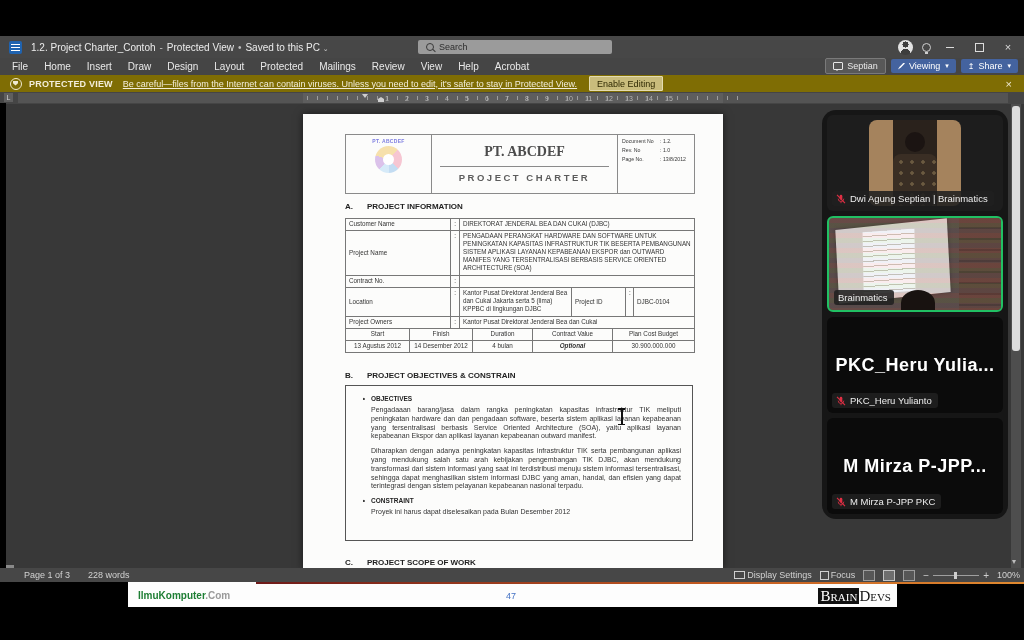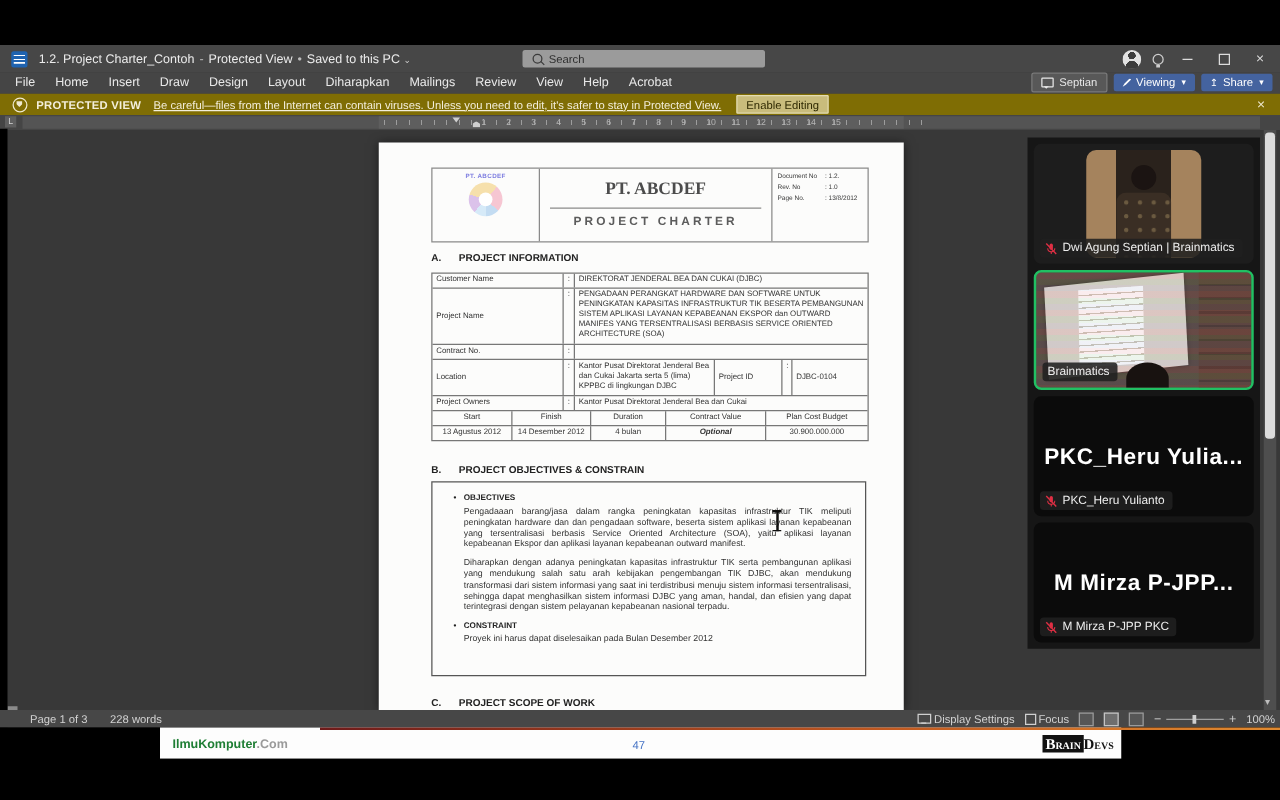--- a/index.html
+++ b/index.html
@@ -140,21 +140,21 @@
   .zsign{font-size:10px;color:#cfcfcf;}
 
   
   #vscroll{left:1011px;top:68px;width:10px;height:464px;background:#4e4e4e;}
   #vthumb{position:absolute;left:1px;top:2px;width:8px;height:245px;background:#dcdcdc;border-radius:3px;}
   #vdown{position:absolute;left:1px;bottom:2px;color:#bdbdbd;font-size:8px;}
   #hscroll-btn{left:6px;top:529px;width:8px;height:8px;background:#8a8a8a;}
   #left-black{left:0;top:67px;width:6px;height:479px;background:#000;}
 
   
-  #meeting{left:822px;top:110px;width:186px;height:409px;background:#161616;border-radius:0;padding:5px;box-sizing:border-box;}
+  #meeting{left:822px;top:110px;width:186px;height:409px;background:#161616;border-radius:14px;padding:5px;box-sizing:border-box;}
   .tile{position:relative;width:176px;height:96px;background:#0b0b0b;border-radius:6px;margin-bottom:5px;overflow:hidden;}
   .tile:last-child{margin-bottom:0;}
   .namepill{position:absolute;left:5px;bottom:5px;display:flex;align-items:center;gap:4px;
      background:rgba(32,32,32,.88);border-radius:3px;padding:2px 6px 2px 4px;color:#ededed;font-size:9.5px;white-space:nowrap;}
   .micoff{width:10px;height:10px;flex:0 0 auto;}
   .bigname{position:absolute;inset:0;display:flex;align-items:center;justify-content:center;
      color:#fff;font-weight:bold;font-size:18px;letter-spacing:.5px;white-space:nowrap;}
   
   #tile1{background:#1d1d1d;}
   .photo{position:absolute;left:42px;top:5px;width:92px;height:86px;border-radius:8px;overflow:hidden;
@@ -177,21 +177,21 @@
   
   #footer{left:0;top:582px;width:1024px;height:25px;background:#000;}
   #footer-white{position:absolute;left:128px;top:0;width:769px;height:25px;background:#fdfdfd;}
   #footer-line{position:absolute;left:128px;top:0;width:769px;height:2px;
      background:linear-gradient(90deg,#6e1a1a,#c35a20 60%,#e08a30);}
   #brand-left{position:absolute;left:10px;top:8px;font-size:10px;font-weight:bold;}
   #brand-left .g{color:#1e7e34;}
   #brand-left .c{color:#9a9a9a;}
   #page-num{position:absolute;left:378px;top:9px;font-size:9px;color:#4472c4;}
   #brand-right{position:absolute;right:6px;top:6px;font-family:"Liberation Serif",serif;
-     font-variant:small-caps;font-weight:bold;font-size:12px;}
+     font-variant:small-caps;font-weight:normal;font-size:15px;}
   #brand-right .w{background:#111;color:#fff;padding:0 2px;}
   #brand-right .b{color:#111;}
 </style>
 </head>
 <body>
 
 <div id="stage">
 
   <div class="abs" style="left:0;top:0;width:1024px;height:36px;background:#000;"></div>
 
@@ -220,21 +220,21 @@
       <div class="winbtn">×</div>
     </div>
 
     <div class="abs" id="tabrow">
       <span class="rtab">File</span>
       <span class="rtab">Home</span>
       <span class="rtab">Insert</span>
       <span class="rtab">Draw</span>
       <span class="rtab">Design</span>
       <span class="rtab">Layout</span>
-      <span class="rtab">Diharapkan</span>
+      <span class="rtab">Protected</span>
       <span class="rtab">Mailings</span>
       <span class="rtab">Review</span>
       <span class="rtab">View</span>
       <span class="rtab">Help</span>
       <span class="rtab">Acrobat</span>
     </div>
     <div class="abs" id="ribbon-right">
       <div class="pillbtn btn-comments">
         <span class="bubble"></span>
         <span>Septian</span>

